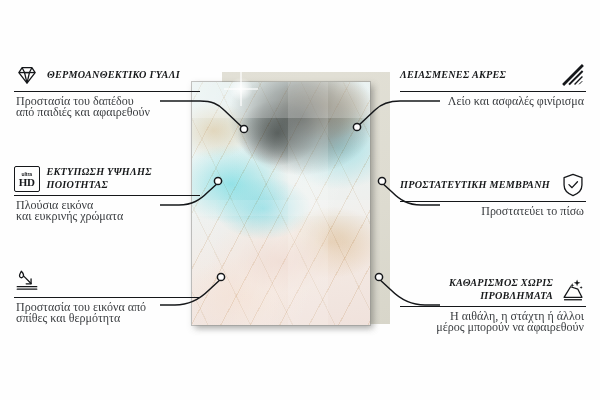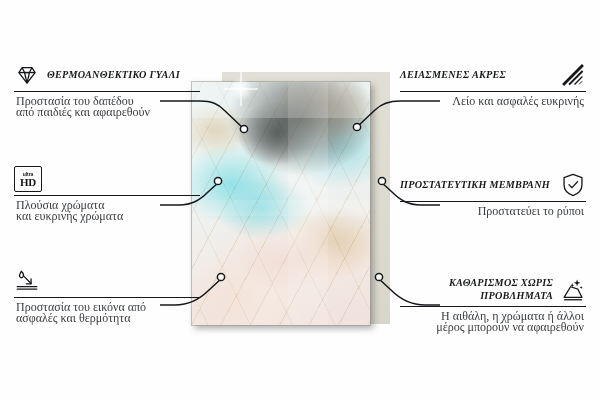--- a/index.html
+++ b/index.html
@@ -173,97 +173,98 @@
       <div>από παιδιές και αφαιρεθούν</div>
     </div>
   </div>
 
   <div class="feature left f-l2">
     <div class="head">
       <div class="hd-box">
         <span class="u">ultra</span>
         <span class="h">HD</span>
       </div>
-    </div>
-    <div class="rule"></div>
-    <div class="desc">
-      <div>Πλούσια χρώματα</div>
+      <div class="title">ΕΚΤΥΠΩΣΗ ΥΨΗΛΗΣ ΠΟΙΟΤΗΤΑΣ</div>
+    </div>
+    <div class="rule"></div>
+    <div class="desc">
+      <div>Πλούσια εικόνα</div>
       <div>και ευκρινής χρώματα</div>
     </div>
   </div>
 
   <div class="feature left f-l3">
     <div class="head">
       <svg class="icon" viewBox="0 0 32 32">
         <g fill="none" stroke="#15171a" stroke-width="1.6" stroke-linecap="round" stroke-linejoin="round">
           <path d="M9 4 C12 7 12.5 9 11 11 C9.2 13 6.5 11.6 6.8 9 C7 7.3 8.2 5.6 9 4 Z"></path>
           <path d="M12 10 L21 19"></path>
             <path d="M21 13.5 L21 19.5 L15 19.5"></path>
           <path d="M4 23 L28 23"></path>
             <path d="M4 26 L28 26"></path>
         </g>
       </svg>
     </div>
     <div class="rule"></div>
     <div class="desc">
       <div>Προστασία του εικόνα από</div>
-      <div>ασφαλές και θερμότητα</div>
+      <div>σπίθες και θερμότητα</div>
     </div>
   </div>
 
   <div class="feature right f-r1">
     <div class="head">
       <div class="title">ΛΕΙΑΣΜΕΝΕΣ ΑΚΡΕΣ</div>
       <svg class="icon" viewBox="0 0 32 32">
         <g stroke="#15171a" stroke-linecap="square">
           <path d="M5 27 L27 5" stroke-width="3.4"></path>
           <path d="M12 27 L27 12" stroke-width="2.4"></path>
           <path d="M18.5 27 L27 18.5" stroke-width="1.7"></path>
           <path d="M24 27 L27 24" stroke-width="1.2"></path>
         </g>
       </svg>
     </div>
     <div class="rule"></div>
     <div class="desc">
-      <div>Λείο και ασφαλές ευκρινής</div>
+      <div>Λείο και ασφαλές φινίρισμα</div>
       <div></div>
     </div>
   </div>
 
   <div class="feature right f-r2">
     <div class="head">
       <div class="title">ΠΡΟΣΤΑΤΕΥΤΙΚΗ ΜΕΜΒΡΑΝΗ</div>
       <svg class="icon" viewBox="0 0 32 32">
         <g fill="none" stroke="#15171a" stroke-width="1.6" stroke-linecap="round" stroke-linejoin="round">
           <path d="M16 3 L27 7 V16 C27 22.5 22 26.8 16 29 C10 26.8 5 22.5 5 16 V7 Z"></path>
           <path d="M11 15.5 L14.8 19.3 L21.5 12"></path>
         </g>
       </svg>
     </div>
     <div class="rule"></div>
     <div class="desc">
-      <div>Προστατεύει το ρύποι</div>
+      <div>Προστατεύει το πίσω</div>
     </div>
   </div>
 
   <div class="feature right f-r3">
     <div class="head">
       <div class="title">ΚΑΘΑΡΙΣΜΟΣ ΧΩΡΙΣ ΠΡΟΒΛΗΜΑΤΑ</div>
       <svg class="icon" viewBox="0 0 32 32">
         <g fill="none" stroke="#15171a" stroke-width="1.6" stroke-linejoin="round">
           <path d="M13 12 L5 25 L27 25 L22 15 Z"></path>
           <path d="M5 28 L27 28"></path>
         </g>
         <g fill="#15171a">
           <path d="M21 3 L22.1 6.1 L25.2 7.2 L22.1 8.3 L21 11.4 L19.9 8.3 L16.8 7.2 L19.9 6.1 Z"></path>
           <path d="M15 7.5 L15.7 9.4 L17.6 10.1 L15.7 10.8 L15 12.7 L14.3 10.8 L12.4 10.1 L14.3 9.4 Z"></path>
           <path d="M26 11 L26.5 12.4 L27.9 12.9 L26.5 13.4 L26 14.8 L25.5 13.4 L24.1 12.9 L25.5 12.4 Z"></path>
         </g>
       </svg>
     </div>
     <div class="rule"></div>
     <div class="desc">
-      <div>Η αιθάλη, η χρώματα ή άλλοι</div>
+      <div>Η αιθάλη, η στάχτη ή άλλοι</div>
       <div>μέρος μπορούν να αφαιρεθούν</div>
     </div>
   </div>
 
 </div>
 
 </body></html>

